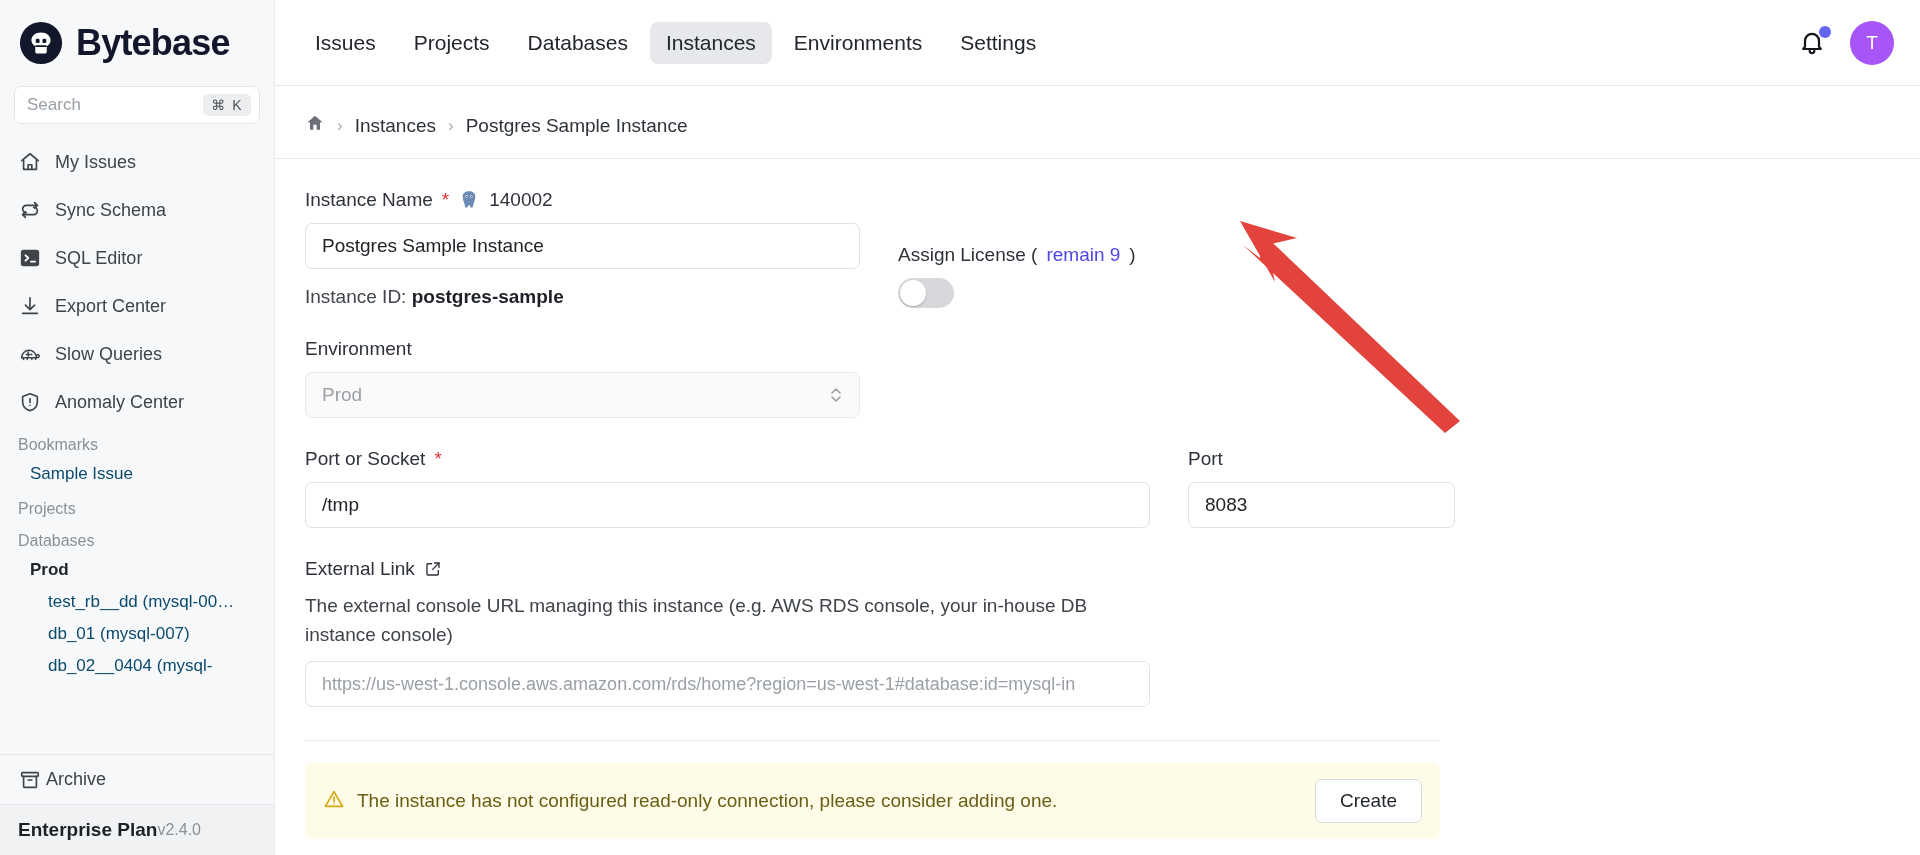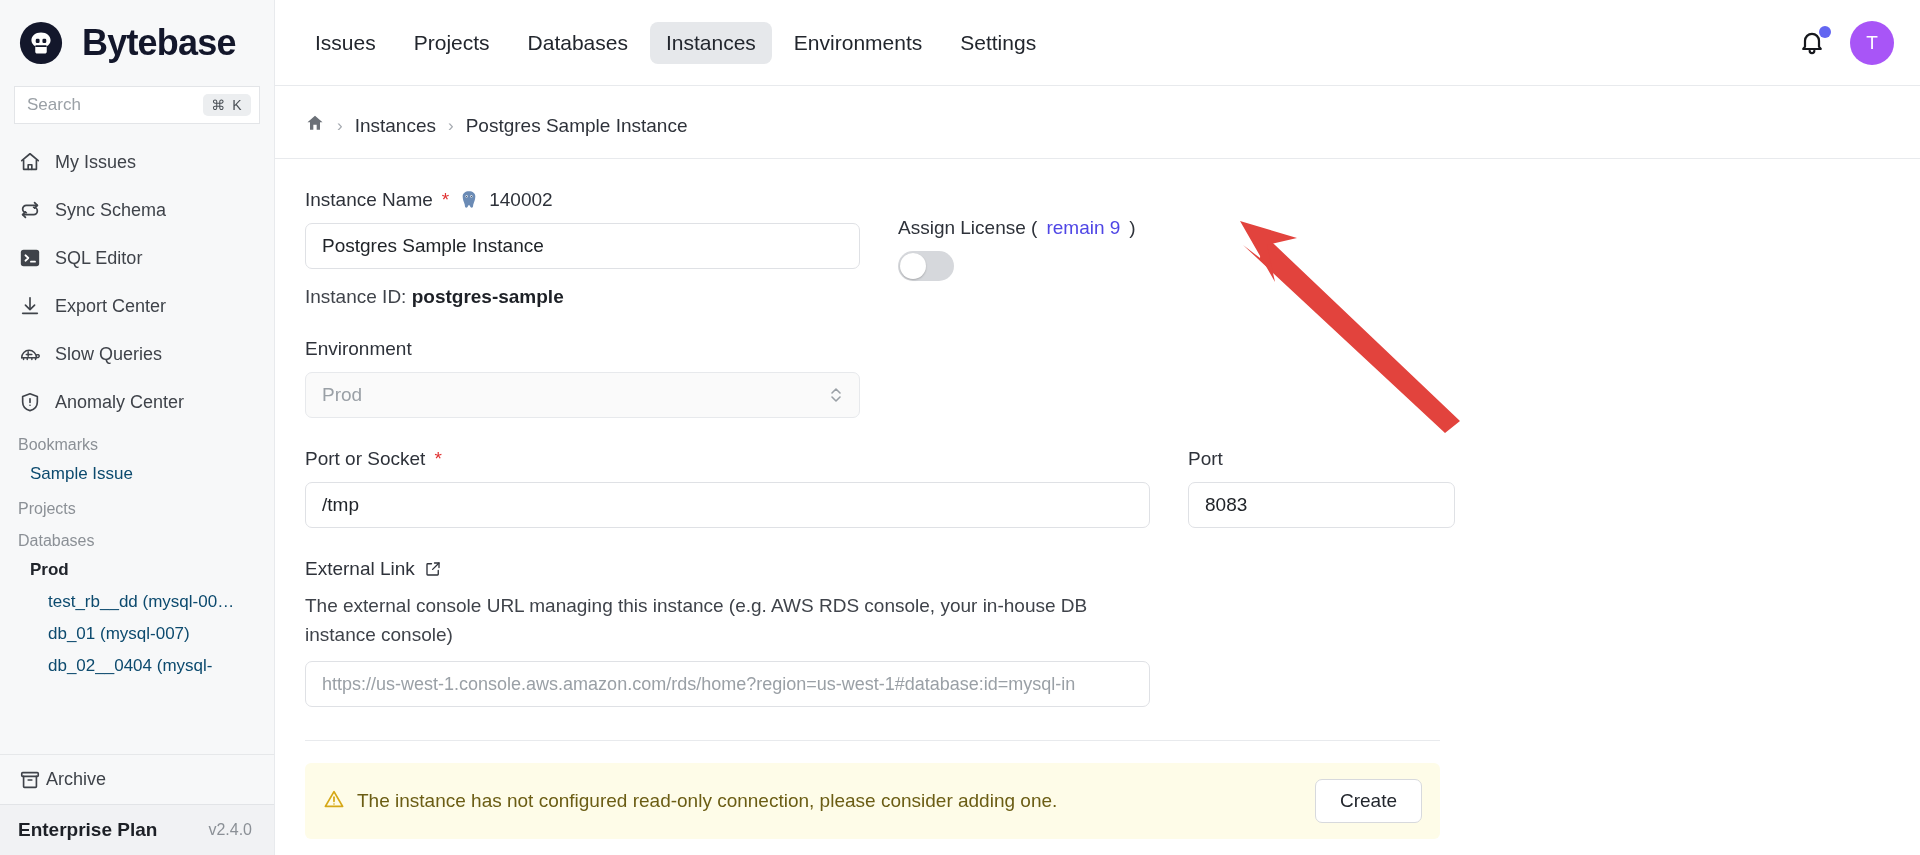--- a/index.html
+++ b/index.html
@@ -15,31 +15,31 @@
   .sidebar {
     width: 275px; height: 855px;
     background: #f7f8f9;
     border-right: 1px solid #e8eaed;
     display: flex; flex-direction: column;
     flex: 0 0 275px;
     position: relative;
   }
   .brand {
     height: 86px; display: flex; align-items: center;
-    padding-left: 18px; gap: 18px; text-align: center;
+    padding-left: 18px; gap: 12px; text-align: center;
   }
   .brand-logo { width: 46px; height: 46px; flex: 0 0 46px; }
   .brand-name {
     font-size: 36px; font-weight: 700; color: #13172b;
     letter-spacing: -0.8px;
   }
   .search-wrap { padding: 0 14px; }
   .search-box {
     height: 38px; background: #fff; border: 1px solid #e3e5e8;
-    border-radius: 0; display: flex; align-items: center;
+    border-radius: 7px; display: flex; align-items: center;
     padding: 0 8px 0 12px; justify-content: space-between;
   }
   .search-ph { font-size: 17px; color: #9aa0a6; }
   .kbd {
     background: #eceef0; border-radius: 5px; padding: 3px 8px;
     font-size: 14px; color: #4b5157; letter-spacing: 1.5px;
     font-family: "Liberation Sans", sans-serif;
   }
   .nav-list { margin-top: 14px; }
   .nav-item {
@@ -64,21 +64,21 @@
     display: flex; align-items: center; gap: 4px;
     height: 50px; padding-left: 18px; color: #3f434a; font-size: 18px;
     cursor: pointer;
     position: absolute; bottom: 51px; left: 0; right: 0;
     background: #f7f8f9;
   }
   .plan-row {
     position: absolute; bottom: 0; left: 0; right: 0;
     height: 51px; border-top: 1px solid #e2e4e7;
     background: #f1f2f4;
-    display: flex; align-items: center; justify-content: space-between;
+    display: flex; align-items: center; 
     padding: 0 22px 0 18px;
   }
   .plan-name { font-size: 19px; font-weight: 700; color: #1d2026; }
   .plan-ver { font-size: 16px; color: #8b9096; }
 
   
   .main { flex: 1; height: 855px; display: flex; flex-direction: column; min-width: 0; }
   .topbar {
     height: 86px; border-bottom: 1px solid #e8eaed;
     display: flex; align-items: center; padding: 0 26px 0 24px;
@@ -109,21 +109,21 @@
     padding: 27px 0 0 30px; font-size: 19px;
   }
   .crumb-link { color: #2e323a; cursor: pointer; }
   .crumb-cur { color: #2e323a; }
   .crumb-sep { color: #a5aab0; font-size: 17px; }
 
   .hr {
     height: 1px; background: #e8eaed; margin: 0;
   }
   .form { padding: 0 30px; max-width: 1480px; }
-  .row2 { display: flex; gap: 38px; align-items: center; }
+  .row2 { display: flex; gap: 38px; align-items: flex-end; }
   .field { margin-top: 30px; }
   .flabel {
     font-size: 19px; color: #2e323a; font-weight: 400;
     display: flex; align-items: center; gap: 9px; margin-bottom: 12px;
   }
   .req { color: #e03131; }
   .chip-id { font-size: 19px; color: #2e323a; }
   .input {
     height: 46px; border: 1px solid #dfe1e5; border-radius: 7px;
     background: #fff; display: flex; align-items: center;

